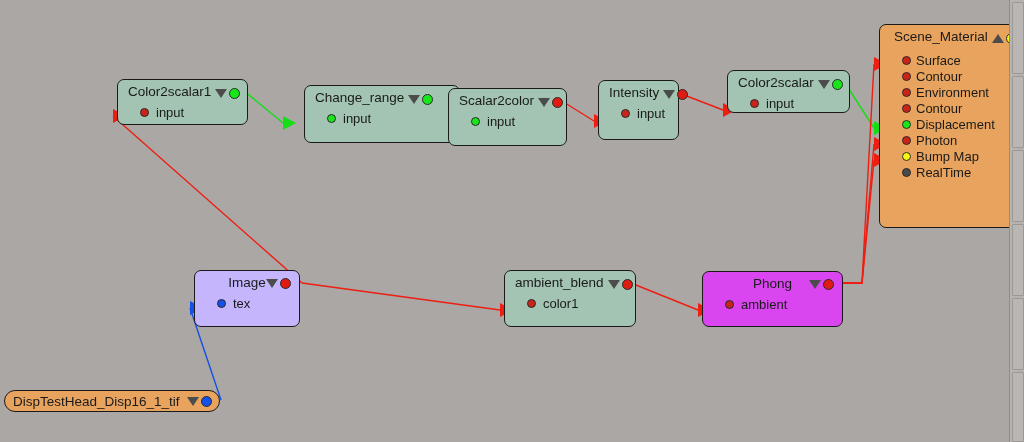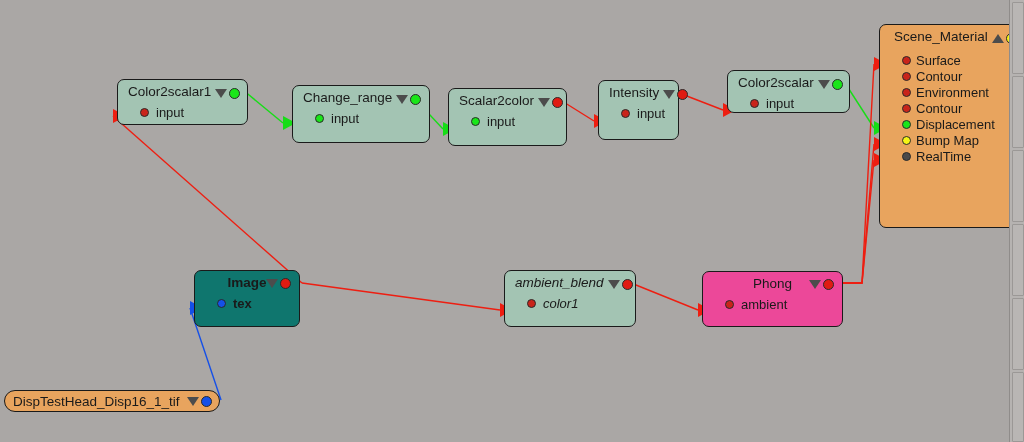--- a/index.html
+++ b/index.html
@@ -45,22 +45,22 @@
   .node {
     position: absolute;
     box-sizing: border-box;
     border: 1px solid #1a1a1a;
     border-radius: 7px;
     font-size: 13px;
     color: #1a1a1a;
     background: #a3c4b3;
   }
   .node.green  { background: #a3c4b3; }
-  .node.olive  { background: #ec4899; }
-  .node.white  { background: #0f766e; font-weight: bold; }
+  .node.olive  { background: #d946ef; }
+  .node.white  { background: #c4b5fd; }
   .node.orange { background: #e8a45e; }
   .node-title {
     position: relative;
     height: 20px;
     line-height: 20px;
     padding: 2px 26px 0 10px;
     white-space: nowrap;
     font-size: 13.5px;
   }
   .node-title.centered { text-align: center; padding-left: 26px; }
@@ -183,21 +183,21 @@
   <div id="nodes-layer">
       <div class="node green" style="left: 117px; top: 79px; width: 131px; height: 46px;">
         <div class="node-title leftish"><span>Color2scalar1</span><span class="title-ctrls inline">
             <span class="tri-down"></span>
             <span class="dot green"></span>
           </span></div>
         <div class="ports">
           <div class="port"><span class="pdot red"></span><span>input</span></div>
         </div>
       </div>
-      <div class="node green" style="left: 292px; top: 85px; width: 138px; height: 58px;">
+      <div class="node green" style="left: 304px; top: 85px; width: 156px; height: 58px;">
         <div class="node-title leftish"><span>Change_range</span><span class="title-ctrls inline">
             <span class="tri-down"></span>
             <span class="dot green"></span>
           </span></div>
         <div class="ports">
           <div class="port"><span class="pdot green"></span><span>input</span></div>
         </div>
       </div>
       <div class="node green" style="left: 448px; top: 88px; width: 119px; height: 58px;">
         <div class="node-title leftish"><span>Scalar2color</span><span class="title-ctrls inline">
@@ -228,21 +228,21 @@
       </div>
       <div class="node white" style="left: 194px; top: 270px; width: 106px; height: 57px;">
         <div class="node-title centered"><span>Image</span><span class="title-ctrls" style="right: 8px;">
             <span class="tri-down"></span>
             <span class="dot red"></span>
           </span></div>
         <div class="ports">
           <div class="port"><span class="pdot blue"></span><span>tex</span></div>
         </div>
       </div>
-      <div class="node green" style="left: 504px; top: 270px; width: 132px; height: 57px; font-style: italic;">
+      <div class="node green" style="left: 504px; top: 270px; width: 132px; height: 57px;">
         <div class="node-title leftish"><span>ambient_blend</span><span class="title-ctrls inline">
             <span class="tri-down"></span>
             <span class="dot red"></span>
           </span></div>
         <div class="ports">
           <div class="port"><span class="pdot red"></span><span>color1</span></div>
         </div>
       </div>
       <div class="node olive" style="left: 702px; top: 271px; width: 141px; height: 56px;">
         <div class="node-title centered"><span>Phong</span><span class="title-ctrls" style="right: 8px;">
@@ -257,20 +257,21 @@
         <div class="node-title leftish"><span>Scene_Material</span><span class="title-ctrls inline">
             <span class="tri-up"></span>
             <span class="dot yellow"></span>
           </span></div>
         <div class="ports">
           <div class="port"><span class="pdot red"></span><span>Surface</span></div>
           <div class="port"><span class="pdot red"></span><span>Contour</span></div>
           <div class="port"><span class="pdot red"></span><span>Environment</span></div>
           <div class="port"><span class="pdot red"></span><span>Contour</span></div>
           <div class="port"><span class="pdot green"></span><span>Displacement</span></div>
+          <div class="port"><span class="pdot red"></span><span>Photon</span></div>
           <div class="port"><span class="pdot yellow"></span><span>Bump Map</span></div>
           <div class="port"><span class="pdot dark"></span><span>RealTime</span></div>
         </div>
       </div>
       <div class="node orange pill" style="left: 4px; top: 390px; width: 216px; height: 22px;">
         <div class="node-title leftish">
           <span>DispTestHead_Disp16_1_tif</span>
           <span class="title-ctrls inline">
             <span class="tri-down"></span>
             <span class="dot blue"></span>

